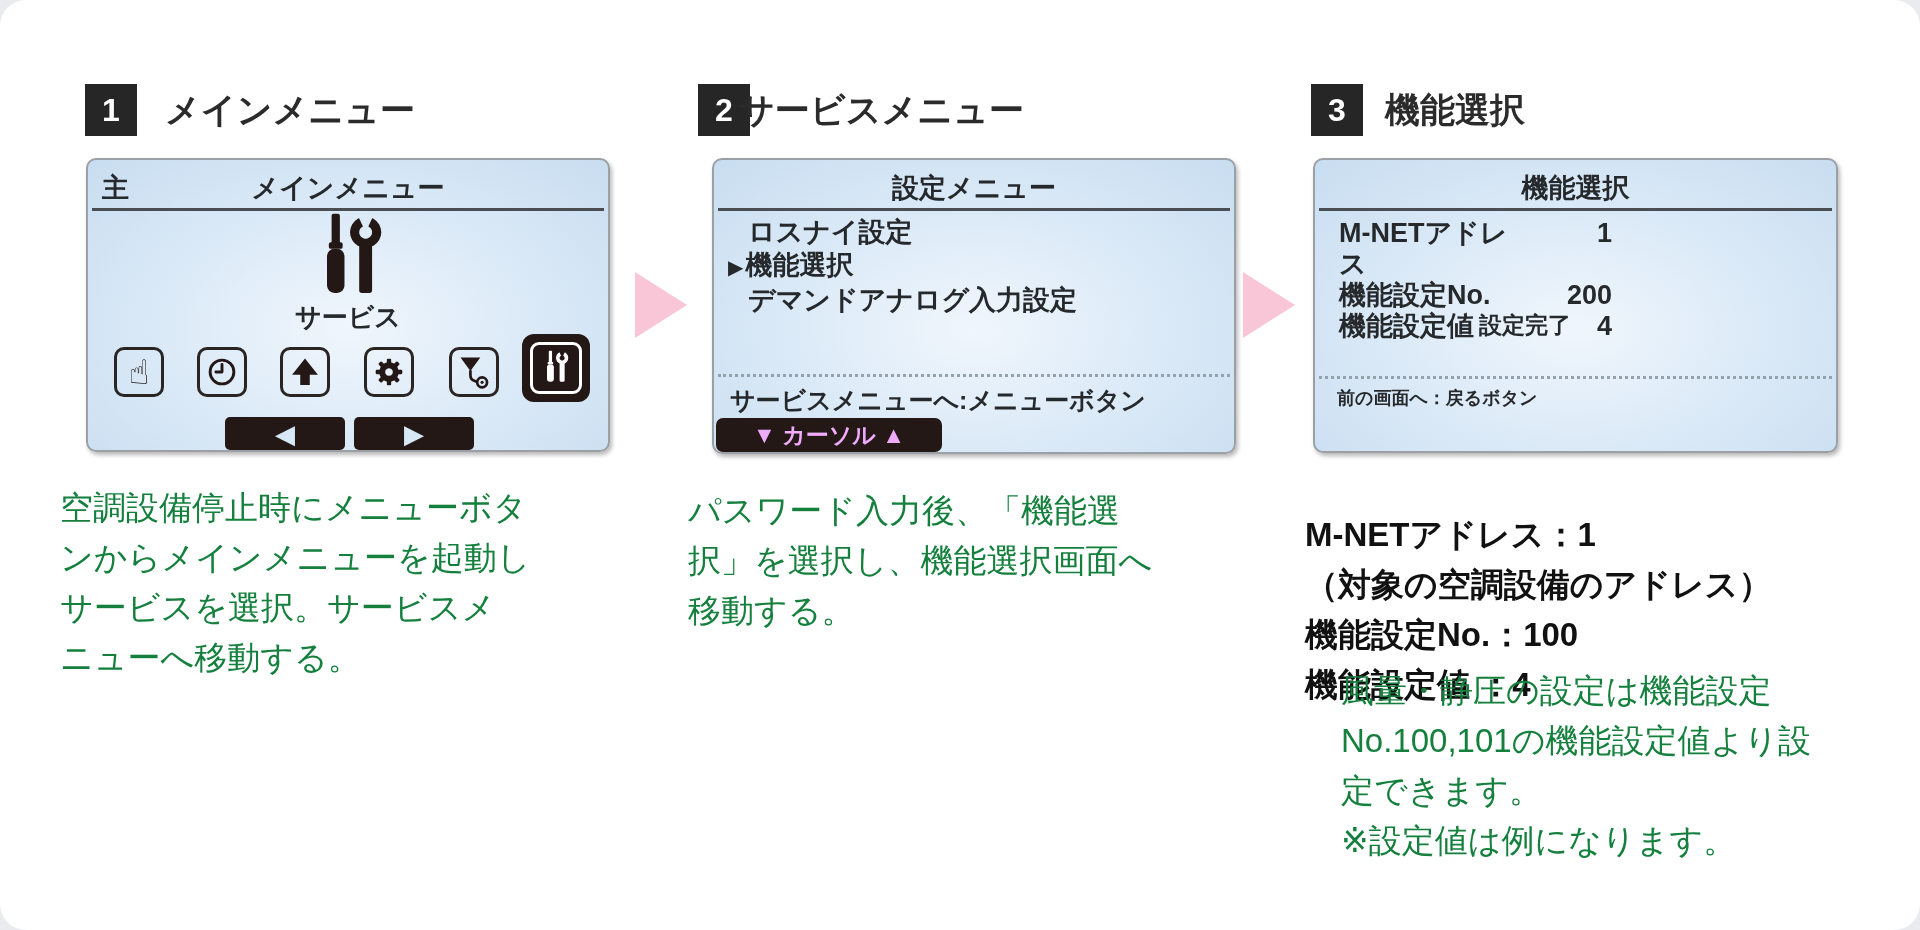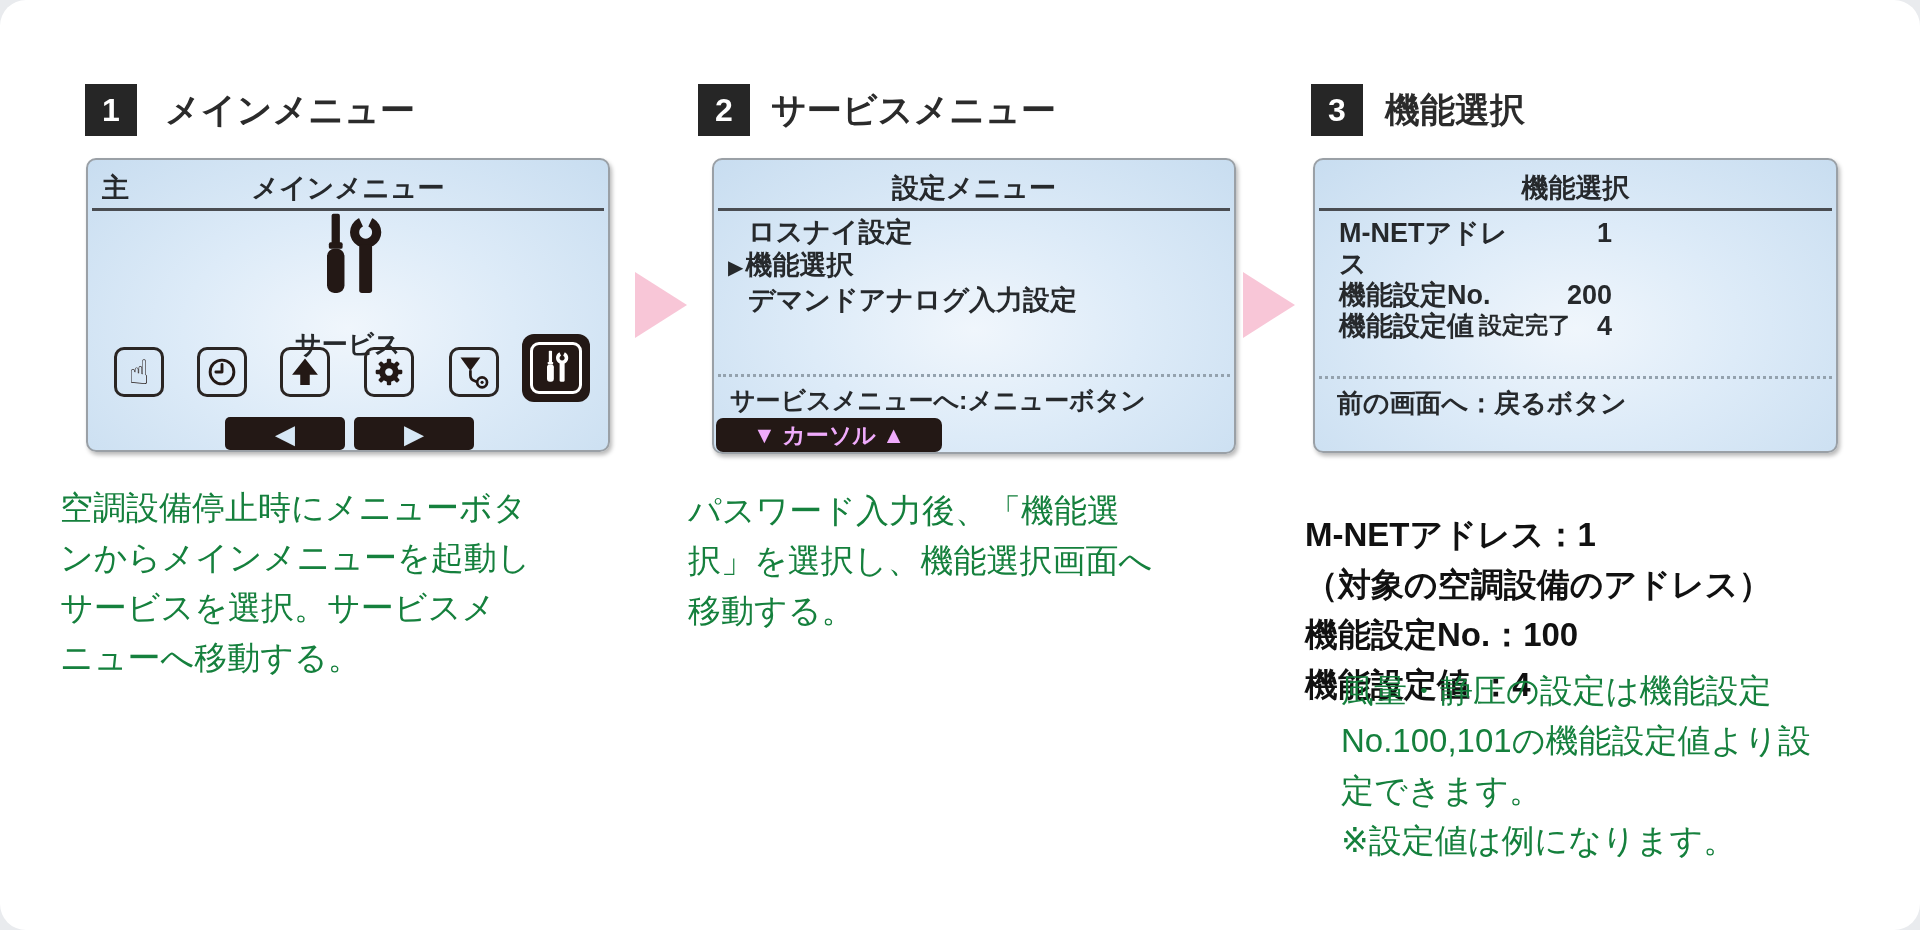--- a/index.html
+++ b/index.html
@@ -14,26 +14,26 @@
 
   
   .screen{position:absolute;width:524px;height:294px;box-sizing:border-box;
           background:radial-gradient(ellipse at 50% 58%, #f0f6fc 0%, #ddebf8 45%, #c8ddf0 100%);
           border:2px solid #9aa0a6;border-radius:10px;box-shadow:2px 3px 4px rgba(0,0,0,0.28);}
   .scr-header{position:absolute;left:0;right:0;top:10px;text-align:center;
               font-size:27px;font-weight:600;color:#26292c;}
   .scr-status{position:absolute;left:14px;top:10px;font-size:27px;font-weight:600;color:#26292c;}
   .scr-rule{position:absolute;left:4px;right:4px;top:48px;border-top:3px solid #4a4d52;}
   .scr-dotted{position:absolute;left:4px;right:4px;border-top:3px dotted #94a2ae;}
-  .scr-text{font-size:26px;font-weight:600;color:#26292c;}
+  .scr-text{font-size:18px;font-weight:600;color:#26292c;}
 
   
   .tools-big{position:absolute;left:216px;top:52px;width:92px;height:92px;}
   .service-label{position:absolute;left:0;right:0;top:140px;text-align:center;
-                 font-size:26px;font-weight:600;color:#26292c;margin-top:27px;}
+                 font-size:26px;font-weight:600;color:#26292c;}
   .icon-outline{position:absolute;top:187px;width:50px;height:50px;box-sizing:border-box;
                 border:3px solid #2a2523;border-radius:10px;display:flex;align-items:center;justify-content:center;}
   .icon-selected{position:absolute;left:434px;top:174px;width:68px;height:68px;background:#231815;
                  border-radius:12px;display:flex;align-items:center;justify-content:center;}
   .sel-inner{width:52px;height:52px;box-sizing:border-box;border:3px solid #fff;border-radius:9px;
              display:flex;align-items:center;justify-content:center;}
   .hand-glyph{font-size:34px;line-height:1;color:#231815;font-family:"DejaVu Sans",sans-serif;}
   .navbar{position:absolute;top:257px;width:120px;height:33px;background:#231815;border-radius:5px;
           display:flex;align-items:center;justify-content:center;}
   .navbar span{color:#d7e8f6;font-size:26px;line-height:1;font-family:"DejaVu Sans",sans-serif;}
@@ -167,21 +167,21 @@
   </div>
 
   <div class="desc" style="left:60px;top:483px;">空調設備停止時にメニューボタ
 ンからメインメニューを起動し
 サービスを選択。サービスメ
 ニューへ移動する。</div>
 
   <div class="flow-arrow" style="left:635px;"></div>
 
   <div class="badge" style="left:698px;top:84px;">2</div>
-  <div class="step-title" style="left:771px;top:84px;">サービスメニュー</div>
+  <div class="step-title" style="left:739px;top:84px;">サービスメニュー</div>
 
   <div class="screen" style="left:700px;top:158px;height:296px;margin-left:12px;">
     <div class="scr-header">設定メニュー</div>
     <div class="scr-rule"></div>
     <div class="menu-items">
       <div class="menu-item plain"><span>ロスナイ設定</span></div>
       <div class="menu-item"><span class="cursor">▶</span><span>機能選択</span></div>
       <div class="menu-item plain"><span>デマンドアナログ入力設定</span></div>
     </div>
     <div class="scr-dotted" style="top:214px;"></div>

